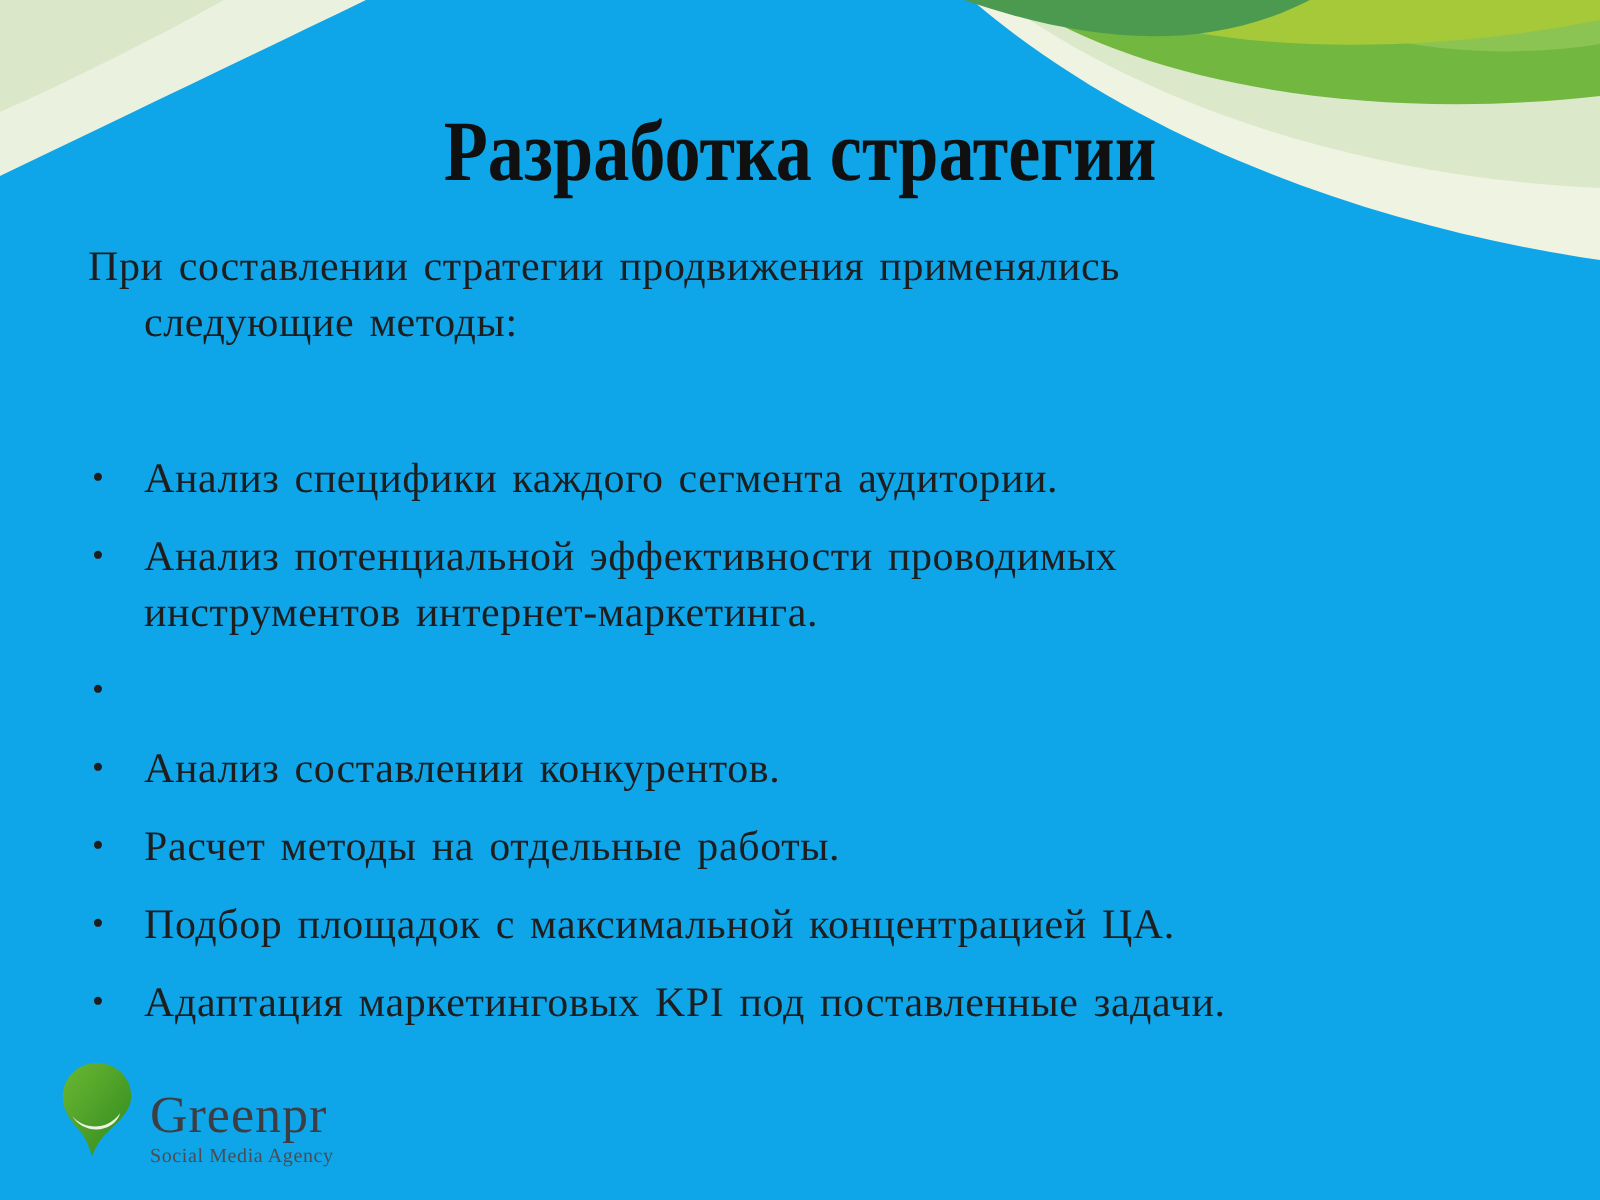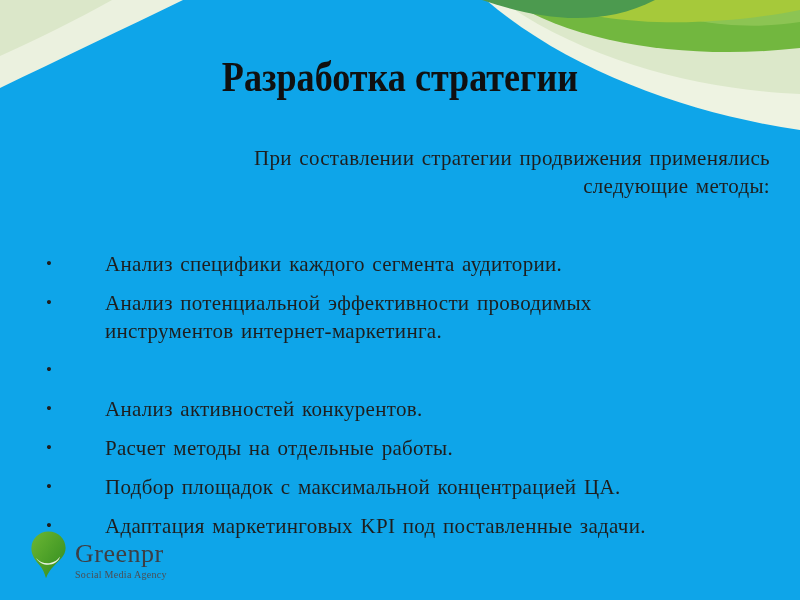--- a/index.html
+++ b/index.html
@@ -33,30 +33,29 @@
     line-height:50px;
     font-weight:700;
     color:var(--title-text,#101010);
     transform:scaleX(0.84);
     transform-origin:50% 0;
     white-space:nowrap;
   }
 
   
   .intro {
-    margin:42px 30px 0 44px;
+    margin:17px 30px 0 44px;
     padding-left:28px;
     text-indent:-28px;
     font-size:21px;
     line-height:28px;
     letter-spacing:0.3px;
     word-spacing:2px;
     white-space:pre-line;
     color:var(--body-text,#1e1e1e);
-    text-align:right;
   }
 
   
   .bullets {
     list-style:none;
     margin:50px 0 0 44px;
     padding:0;
   }
   .bullets li {
     display:flex;
@@ -68,28 +67,28 @@
     word-spacing:2px;
     color:var(--body-text,#1e1e1e);
   }
   .b-dot {
     flex:none;
     width:26px;
     padding-left:2px;
     font-size:17px;
     line-height:28px;
   }
-  .b-text { white-space:pre-line;margin-left:33px; }
+  .b-text { white-space:pre-line; }
 
   
   .logo {
     position:absolute;
     left:30px; top:529px;
     display:flex;
-    align-items:center;
+    align-items:flex-end;
   }
   .logo-icon { width:37px; height:55px; flex:none; }
   .lg-s1 { stop-color:var(--logo-green-light,#6cb733); }
   .lg-s2 { stop-color:var(--logo-green-deep,#2f8a1e); }
   .logo-textblock { margin-left:8px; padding-top:7px; }
   .logo-name {
     font-size:26px;
     line-height:26px;
     letter-spacing:0.5px;
     color:var(--logo-text,#3d3e44);
@@ -134,21 +133,21 @@
       <li>
       <span class="b-dot">•</span>
       <span class="b-text">Анализ потенциальной эффективности проводимых
 инструментов интернет-маркетинга.</span>
     </li>
       <li>
       <span class="b-dot">•</span>
     </li>
       <li>
       <span class="b-dot">•</span>
-      <span class="b-text">Анализ активностей конкурентов.</span>
+      <span class="b-text">Анализ составлении конкурентов.</span>
     </li>
       <li>
       <span class="b-dot">•</span>
       <span class="b-text">Расчет методы на отдельные работы.</span>
     </li>
       <li>
       <span class="b-dot">•</span>
       <span class="b-text">Подбор площадок с максимальной концентрацией ЦА.</span>
     </li>
       <li>

